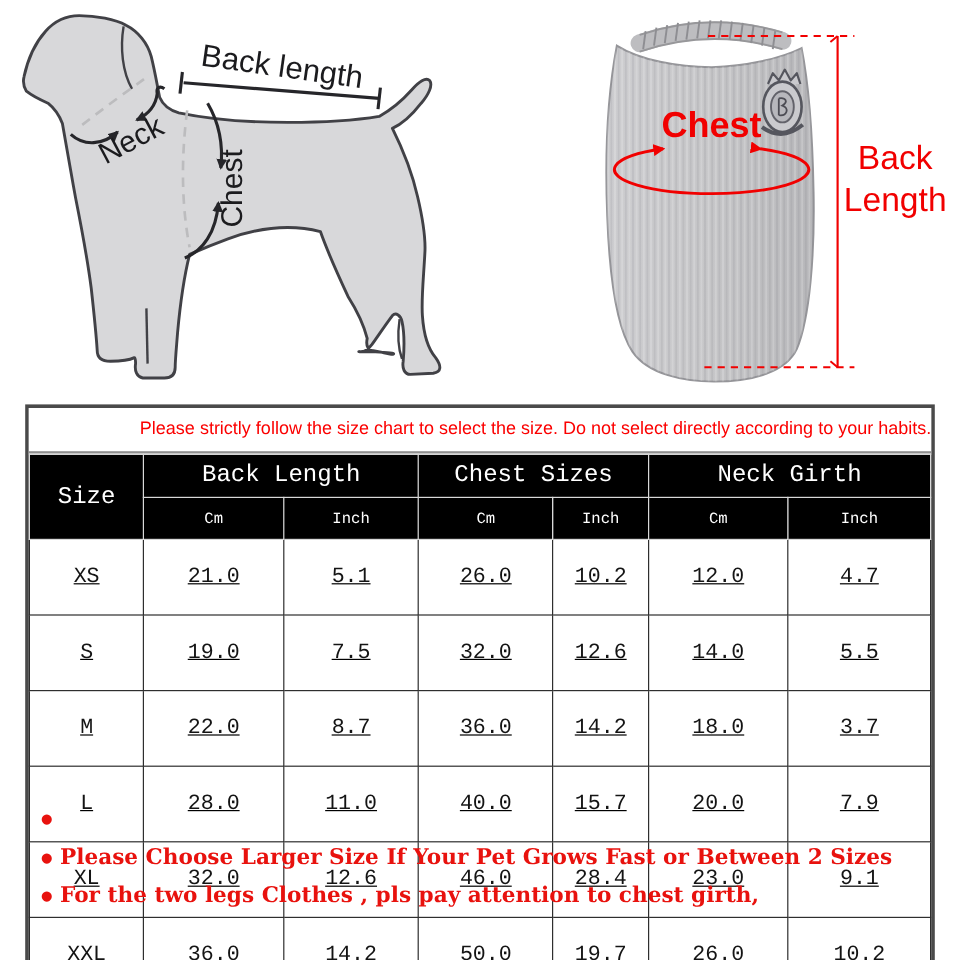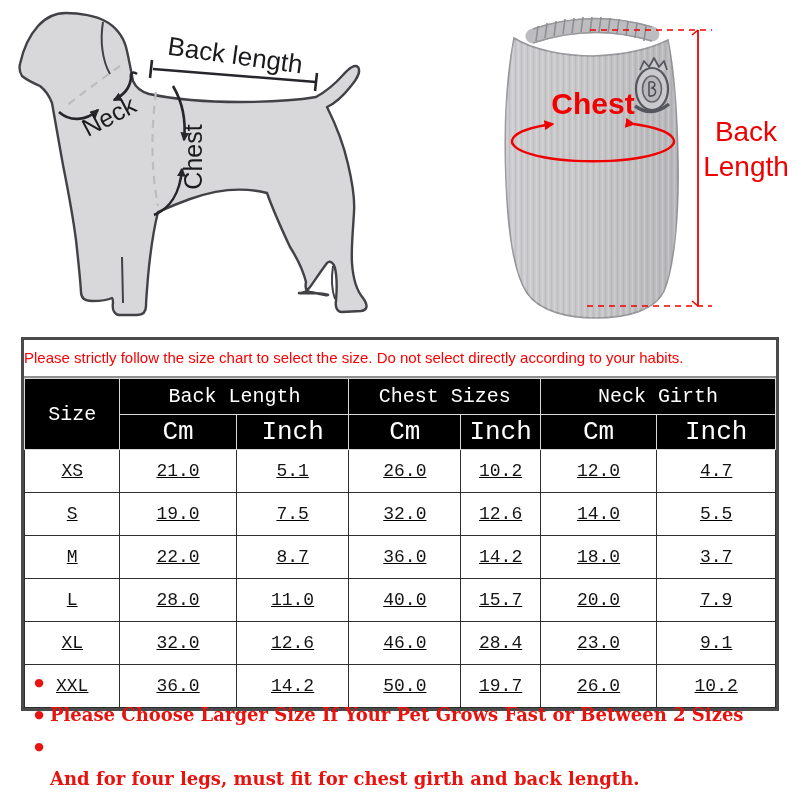--- a/index.html
+++ b/index.html
@@ -3,29 +3,29 @@
 <meta charset="utf-8">
 <style>
   html,body{margin:0;padding:0;background:#ffffff;}
   .canvas{position:relative;width:800px;height:800px;background:#ffffff;overflow:hidden;
           font-family:"Liberation Sans",sans-serif;}
   svg text{font-family:"Liberation Sans",sans-serif;}
 
   
   .table-wrap{position:absolute;left:21px;top:337px;width:758px;box-sizing:border-box;
               border:3px solid #4a4a4a;background:#fff;}
-  .notice{height:36px;line-height:36px;text-align:left;white-space:nowrap;overflow:hidden;
+  .notice{height:36px;line-height:36px;text-align:right;white-space:nowrap;overflow:hidden;
           color:#fb0000;font-size:15px;border-bottom:2px solid #8f8f8f;background:#fff;}
   table.size-chart{border-collapse:collapse;width:100%;table-layout:fixed;text-decoration:underline;}
   table.size-chart th{background:#000;color:#fff;font-family:"Liberation Mono",monospace;
           font-weight:normal;font-size:20px;border:1px solid #d9d9d9;padding:0;}
   table.size-chart tr.group-row th{height:35px;}
-  table.size-chart tr.unit-row th{height:34px;font-size:26px;}
+  table.size-chart tr.unit-row th{height:34px;font-size:13px;}
   table.size-chart td{border:1px solid #2e2e2e;text-align:center;height:34px;
-          font-family:"Liberation Mono",monospace;font-size:18px;color:#141414;padding:4px;}
+          font-family:"Liberation Mono",monospace;font-size:18px;color:#141414;padding:14px;}
 
   
   .notes{position:absolute;left:28px;top:671px;width:750px;}
   .note{display:flex;align-items:flex-start;margin-bottom:9px;
         font-family:"DejaVu Serif",serif;font-weight:bold;font-size:18px;
         color:#e8120e;line-height:23px;}
   .note .dot{flex:0 0 22px;text-align:center;font-size:11px;line-height:23px;}
   .note.no-dot .dot{visibility:hidden;}
 
   .diagram-layer{position:absolute;top:0;left:0;}
@@ -241,20 +241,17 @@
   <div class="notes">
     <div class="note">
       <span class="dot">●</span>
     </div>
     <div class="note">
       <span class="dot">●</span>
       <span class="txt">Please Choose Larger Size If Your Pet Grows Fast or Between 2 Sizes</span>
     </div>
     <div class="note">
       <span class="dot">●</span>
-    </div>
-    <div class="note no-dot">
-      <span class="dot">●</span>
-      <span class="txt">And for four legs, must fit for chest girth and back length.</span>
+      <span class="txt">For the two legs Clothes , pls pay attention to chest girth,</span>
     </div>
   </div>
 
 </div>
 
 </body></html>

